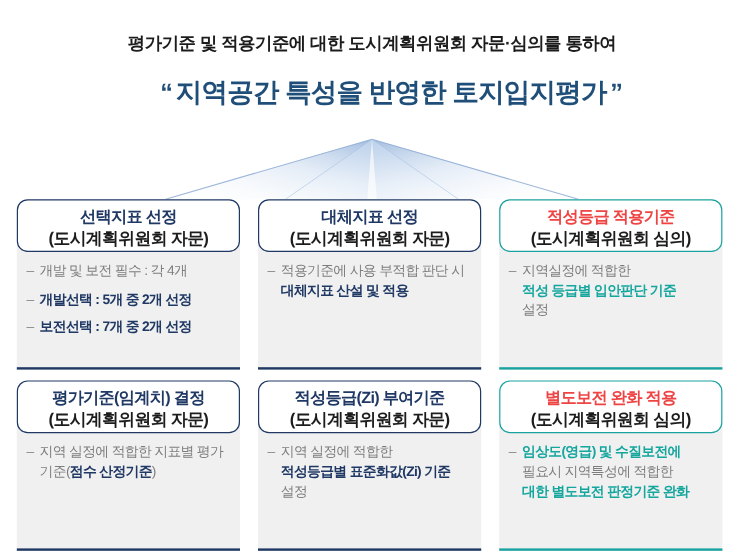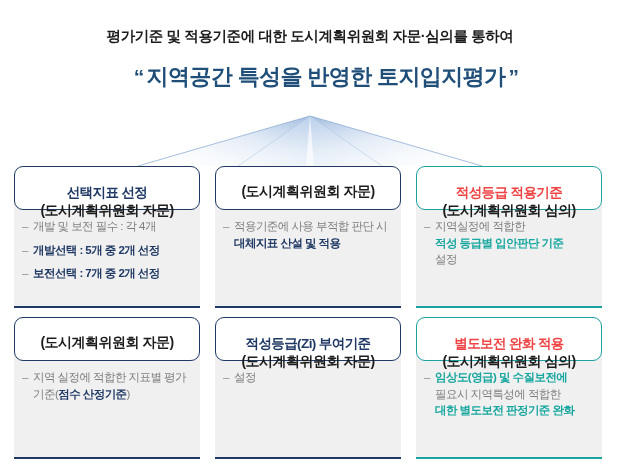--- a/index.html
+++ b/index.html
@@ -78,21 +78,21 @@
   .card-head {
     box-sizing: border-box;
     width: 186px;
     height: 44px;
     border: 1.4px solid #1f3864;
     border-radius: 9px;
     background: #ffffff;
     text-align: center;
     position: relative;
     z-index: 2;
-    padding-top: 16px;
+    padding-top: 4px;
   }
   .card.teal .card-head { border-color: #1aa2a0; }
 
   .card-head .head-title {
     display: block;
     font-size: 13.5px;
     font-weight: bold;
     color: #1f3864;
     letter-spacing: -0.6px;
     line-height: 19px;
@@ -209,20 +209,21 @@
         <span class="dash">–</span>
         <span class="btext">
           <span class="ln"><span class="em">보전선택 : 7개 중 2개 선정</span></span>
         </span>
       </div>
     </div>
 </div>
 
 <div class="card card-row1 card-c2">
   <div class="card-head">
+    <span class="head-title">대체지표 선정</span>
     <span class="head-sub">(도시계획위원회  자문)</span>
   </div>
   <div class="card-body">
       <div class="bullet">
         <span class="dash">–</span>
         <span class="btext">
           <span class="ln"><span>적용기준에 사용 부적합 판단 시</span></span>
           <span class="ln"><span class="em">대체지표 산설 및 적용</span></span>
         </span>
       </div>
@@ -241,20 +242,21 @@
           <span class="ln"><span>지역실정에 적합한</span></span>
           <span class="ln"><span class="em">적성 등급별 입안판단 기준</span></span>
           <span class="ln"><span>설정</span></span>
         </span>
       </div>
     </div>
 </div>
 
 <div class="card card-row2 card-c1">
   <div class="card-head">
+    <span class="head-title">평가기준(임계치) 결정</span>
     <span class="head-sub">(도시계획위원회  자문)</span>
   </div>
   <div class="card-body">
       <div class="bullet">
         <span class="dash">–</span>
         <span class="btext">
           <span class="ln"><span>지역 실정에 적합한 지표별 평가</span></span>
           <span class="ln"><span>기준(</span><span class="em">점수 산정기준</span><span>)</span></span>
         </span>
       </div>
@@ -263,20 +265,22 @@
 
 <div class="card card-row2 card-c2">
   <div class="card-head">
     <span class="head-title">적성등급(Zi) 부여기준</span>
     <span class="head-sub">(도시계획위원회  자문)</span>
   </div>
   <div class="card-body">
       <div class="bullet">
         <span class="dash">–</span>
         <span class="btext">
+          <span class="ln"><span>지역 실정에 적합한</span></span>
+          <span class="ln"><span class="em">적성등급별 표준화값(Zi) 기준</span></span>
           <span class="ln"><span>설정</span></span>
         </span>
       </div>
     </div>
 </div>
 
 <div class="card card-row2 card-c3 teal">
   <div class="card-head">
     <span class="head-title">별도보전 완화 적용</span>
     <span class="head-sub">(도시계획위원회  심의)</span>

